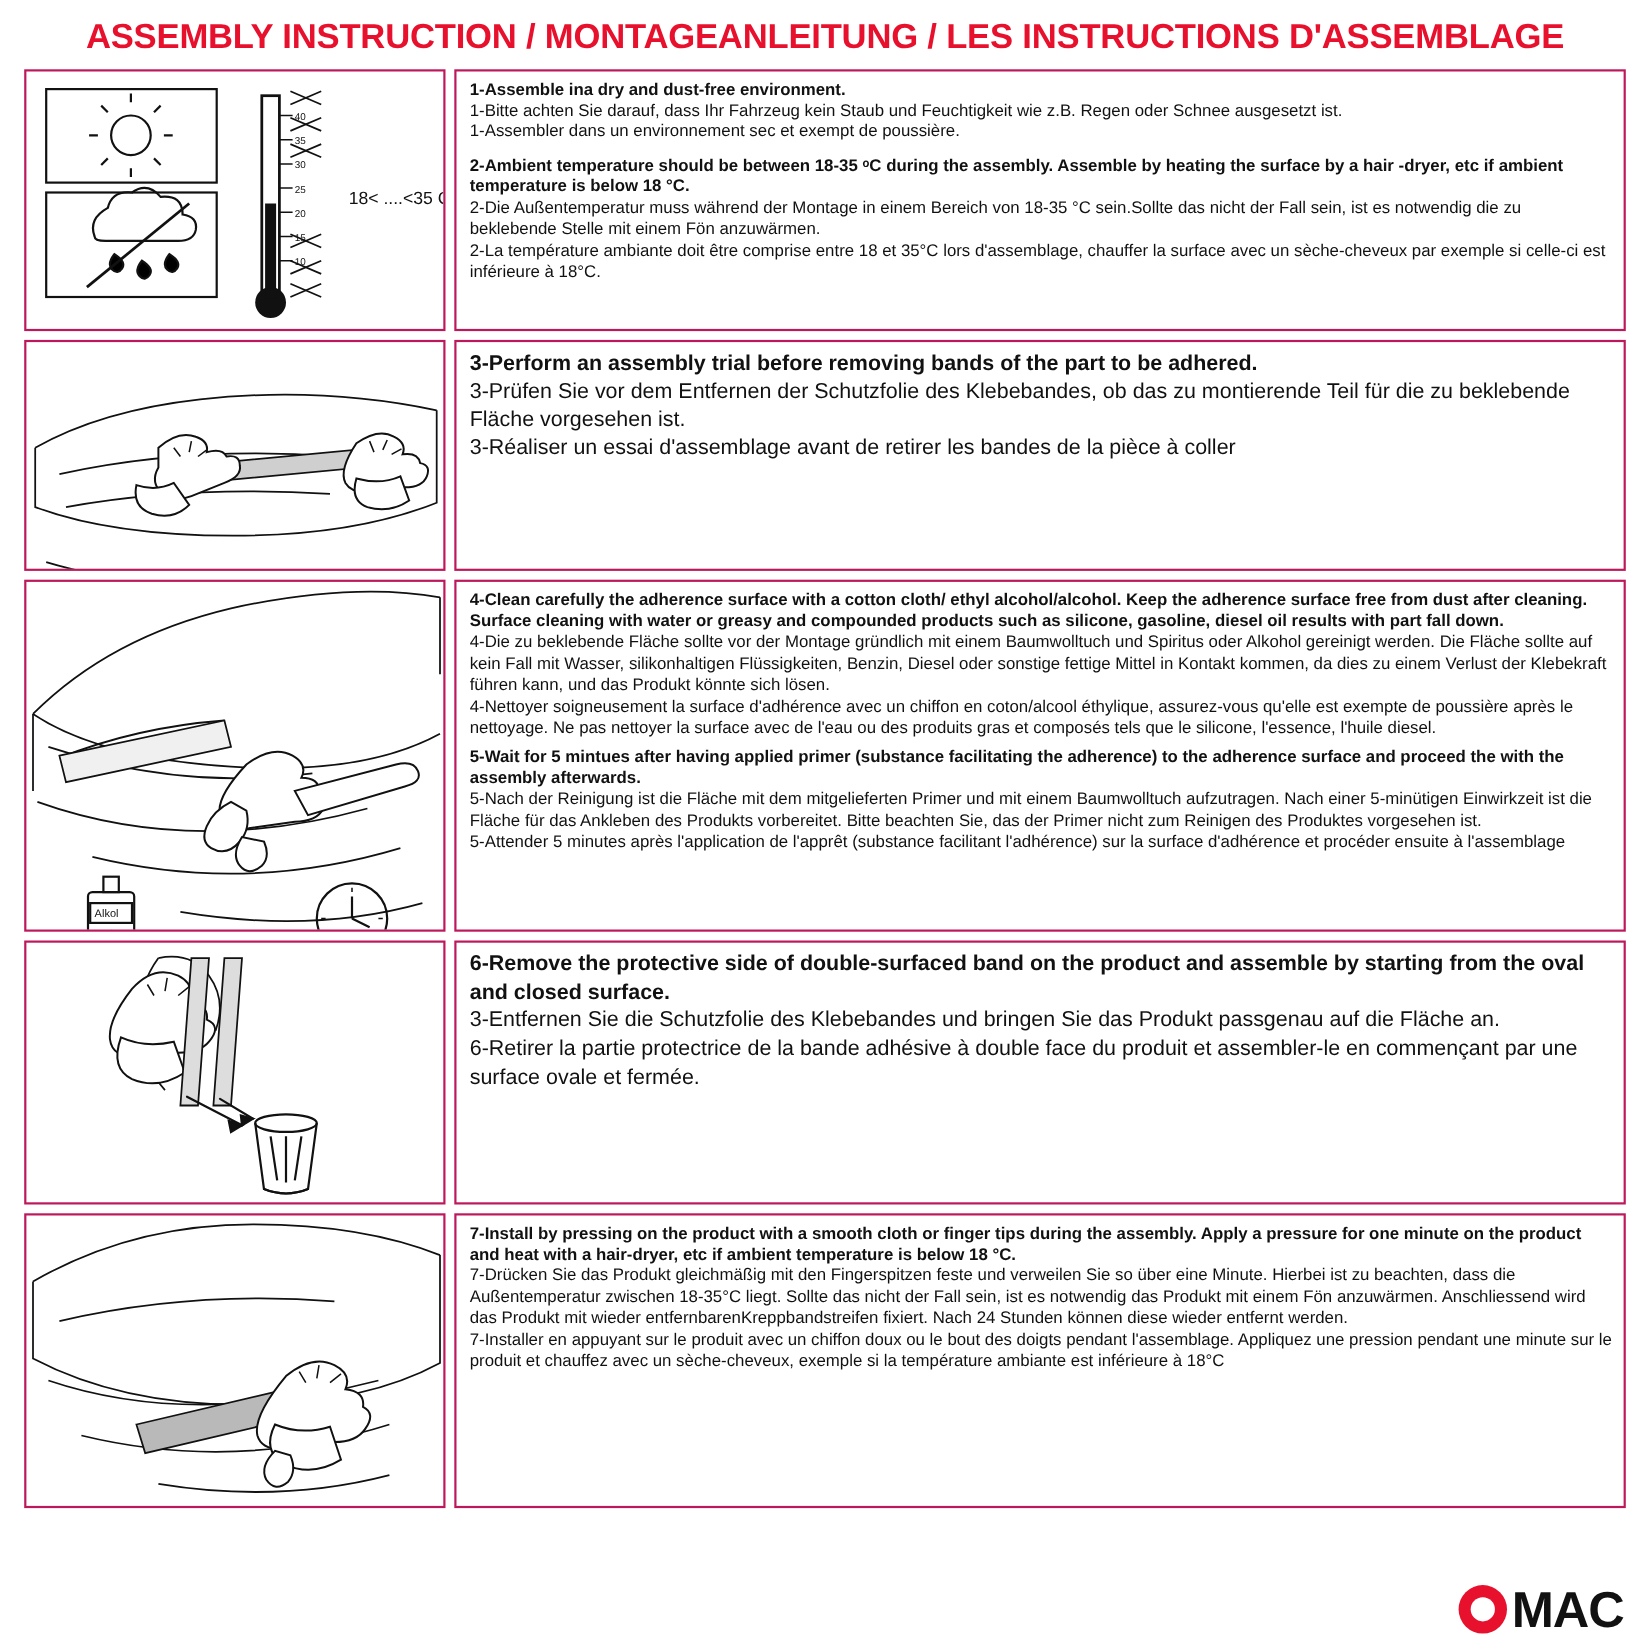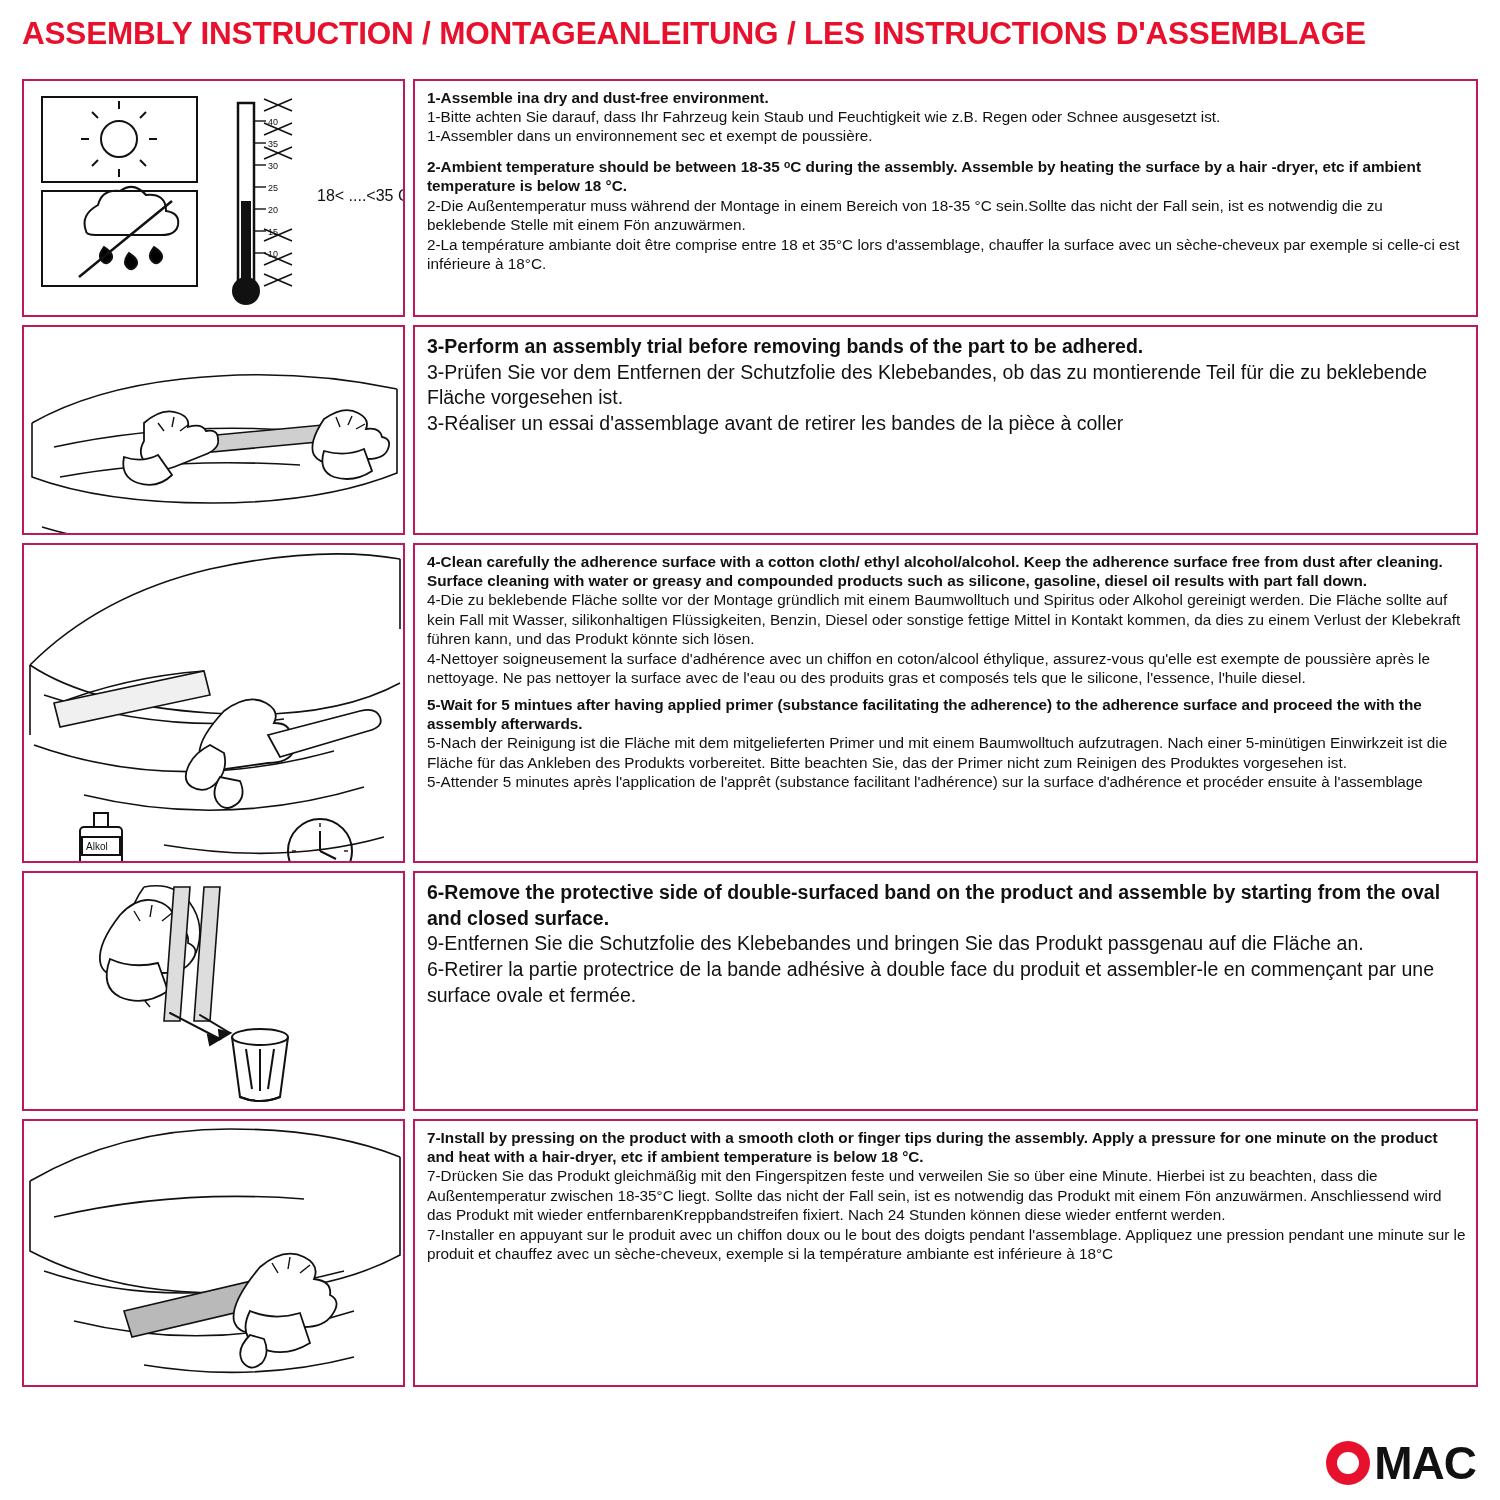--- a/index.html
+++ b/index.html
@@ -19,24 +19,24 @@
     height: 1500px;
     box-sizing: border-box;
     padding: 14px 22px 10px 22px;
     position: relative;
   }
   .title {
     color: #e8112d;
     font-size: 31.5px;
     font-weight: bold;
     letter-spacing: -0.2px;
-    text-align: left;
+    text-align: center;
     line-height: 1.1;
     white-space: nowrap;
-    margin: 2px 0 28px 0;
+    margin: 2px 0 12px 0;
   }
   .rows {
     display: flex;
     flex-direction: column;
     gap: 8px;
   }
   .row {
     display: flex;
     gap: 8px;
   }
@@ -318,21 +318,21 @@
             <path d="M208 164 L216 224 q20 8 40 0 L264 164"></path>
             <path d="M216 224 q20 8 40 0"></path>
             <line x1="222" y1="176" x2="228" y2="216"></line>
             <line x1="236" y1="176" x2="236" y2="218"></line>
             <line x1="250" y1="176" x2="244" y2="216"></line>
           </g>
         </svg>
       </div>
       <div class="cell txt pad-top">
         <p class="t-md b">6-Remove the protective side of double-surfaced band on the product and assemble by starting from the oval and closed surface.</p>
-        <p class="t-md">9-Entfernen Sie die Schutzfolie des Klebebandes und bringen Sie das Produkt passgenau auf die Fläche an.</p>
+        <p class="t-md">3-Entfernen Sie die Schutzfolie des Klebebandes und bringen Sie das Produkt passgenau auf die Fläche an.</p>
         <p class="t-md">6-Retirer la partie protectrice de la bande adhésive à double face du produit et assembler-le en commençant par une surface ovale et fermée.</p>
       </div>
     </div>
 
     <div class="row r5">
       <div class="cell pic">
         <svg width="379" height="264" viewBox="0 0 379 264">
           <g fill="none" stroke="#111" stroke-width="1.6">
             <path d="M6 60 q90 -52 200 -52 q100 0 170 28"></path>
             <path d="M6 60 L6 130 q80 42 190 42 q110 0 180 -38 L376 36"></path>

